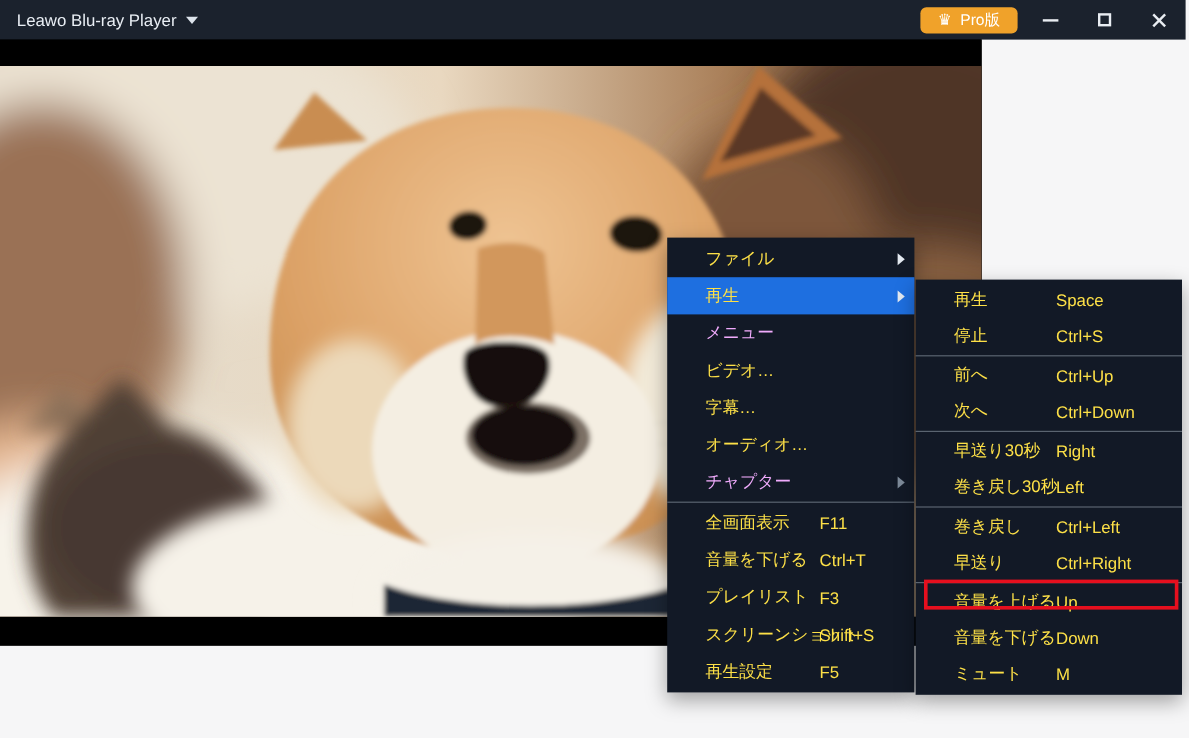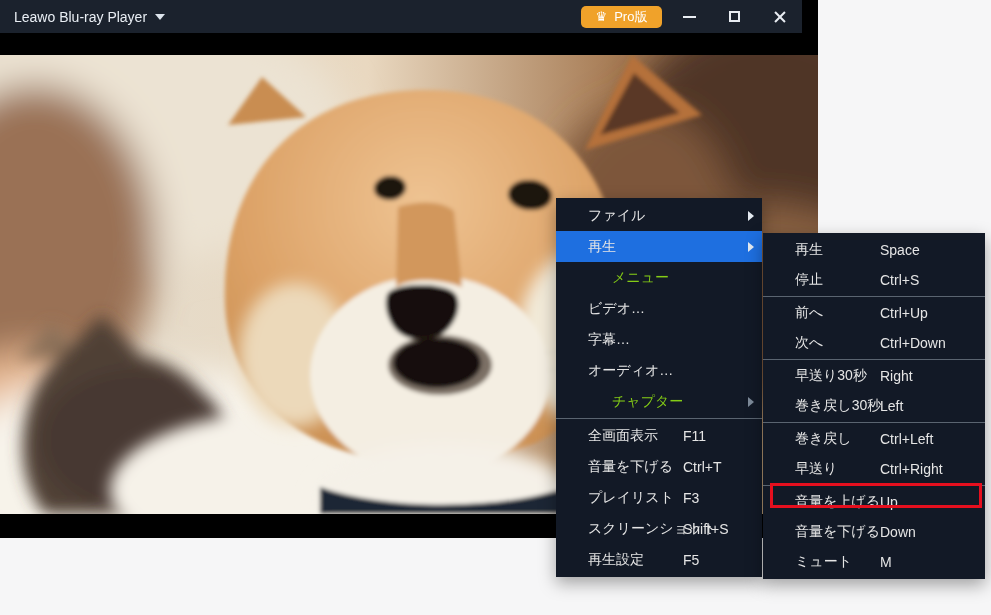--- a/index.html
+++ b/index.html
@@ -5,21 +5,21 @@
   * { margin:0; padding:0; box-sizing:border-box; }
   html,body { background:#ffffff; }
   .stage {
     position:relative; width:991px; height:615px; overflow:hidden;
     background:var(--desktop-bg,#f6f6f7);
     font-family:"Liberation Sans", sans-serif;
   }
   
   .window { position:absolute; left:0; top:0; width:818px; height:538px; background:#000; }
   .titlebar {
-    position:absolute; left:0; top:0; width:802px; height:33px;
+    position:absolute; left:0; top:0; width:988px; height:33px;
     background:var(--titlebar-bg,#1b222d);
     display:flex; align-items:center;
   }
   .app-title { margin-left:14px; display:flex; align-items:center; gap:8px;
     color:#e9eef4; font-size:14px; cursor:default; }
   .caret-down { width:0; height:0; border-left:5px solid transparent;
     border-right:5px solid transparent; border-top:6px solid #dde4ec; }
   .tb-right { position:absolute; right:0; top:0; height:33px; display:flex; align-items:center; }
   .pro-btn {
     width:81px; height:22px; border:none; border-radius:5px;
@@ -41,29 +41,29 @@
   .video { position:absolute; left:0; top:22px; width:818px; height:459px; overflow:hidden; }
   .video svg { display:block; width:818px; height:459px; }
   
   .menu {
     position:absolute; background:var(--menu-bg,#121926);
     padding:2px 0; box-shadow:0 6px 16px rgba(0,0,0,.35);
   }
   .main-menu { left:556px; top:198px; width:206px; z-index:10; }
   .sub-menu  { left:763px; top:233px; width:222px; z-index:20; }
   .mi { position:relative; display:flex; align-items:center;
-        color:#e5e5e5; font-size:14px; cursor:default; }
+        color:#fde047; font-size:14px; cursor:default; }
   .main-menu .mi { height:31px; }
   .sub-menu  .mi { height:30px; }
   .mi .lbl { margin-left:32px; white-space:nowrap; }
   .mi .sc  { position:absolute; white-space:nowrap; }
   .main-menu .mi .sc { left:127px; }
   .sub-menu  .mi .sc { left:117px; }
   .mi.selected { background:var(--accent-blue,#1e6fe0); }
-  .mi.disabled { color:#84cc16;margin-left:24px; }
+  .mi.disabled { color:#f0abfc; }
   .arr { position:absolute; right:8px; width:0; height:0;
     border-top:5px solid transparent; border-bottom:5px solid transparent;
     border-left:6px solid #e3e9f0; }
   .mi.disabled .arr { border-left-color:#7d8a99; }
   .sep { height:1px; background:#5a6470; margin:1px 0; }
   
   .red-box {
     position:absolute; left:770px; top:483px; width:212px; height:25px;
     border:3px solid var(--annotation-red,#e60f1e); z-index:30; pointer-events:none;
   }

